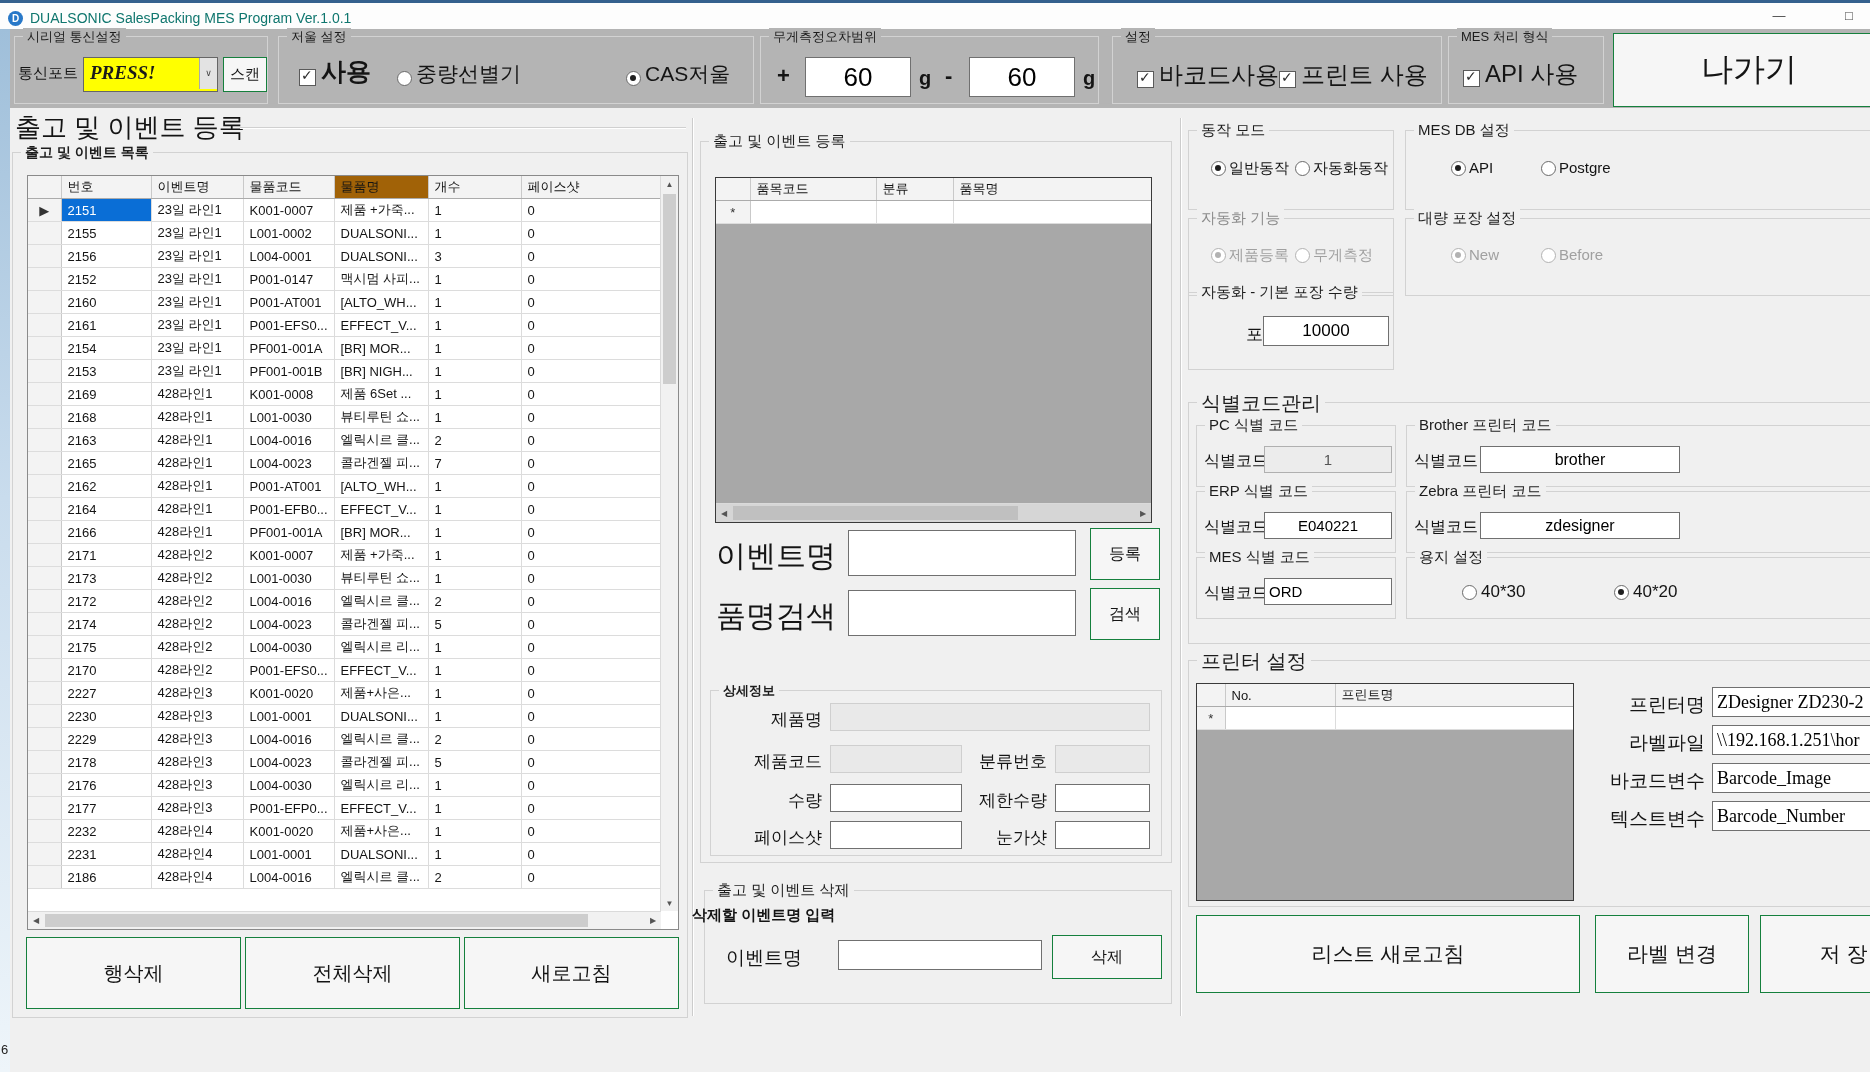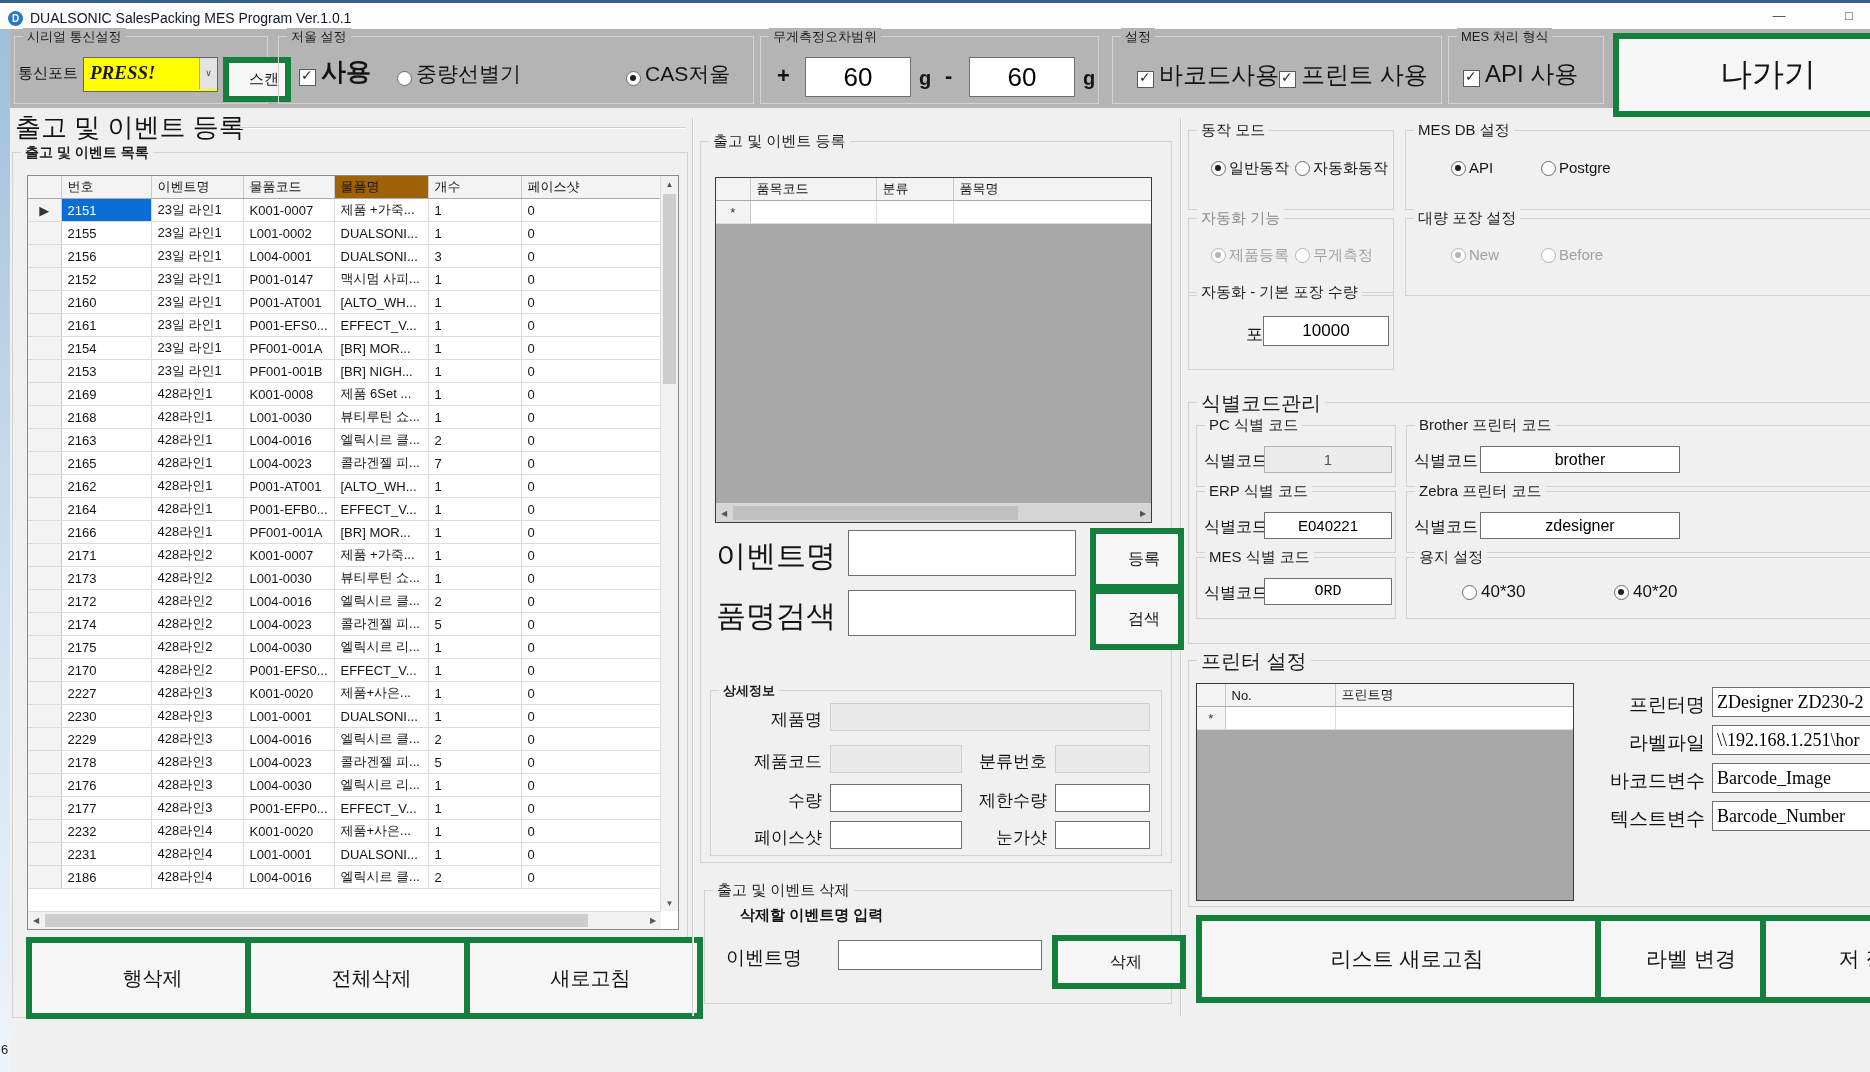--- a/index.html
+++ b/index.html
@@ -4,21 +4,21 @@
 <style>
   html,body{margin:0;padding:0;}
   body{width:1870px;height:1072px;position:relative;overflow:hidden;background:#f0f0f0;
        font-family:"Liberation Sans","DejaVu Sans",sans-serif;color:#141414;}
   .abs{position:absolute;}
   
   .topaccent{left:0;top:0;width:1870px;height:3px;background:#35618e;}
   .titlebar{left:0;top:3px;width:1870px;height:26px;background:#fdfdfd;border-bottom:1px solid #d9d9d9;}
   .appicon{left:8px;top:8px;width:15px;height:15px;border-radius:50%;background:#2878c8;color:#fff;
            font-size:10px;font-weight:bold;text-align:center;line-height:15px;}
-  .wtitle{left:30px;top:7px;font-size:14px;color:#0f172a;}
+  .wtitle{left:30px;top:7px;font-size:14px;color:#0f766e;}
   .wbtn{top:0;width:42px;height:26px;text-align:center;line-height:26px;font-size:13px;color:#444;}
   
   .strip{left:0;top:29px;width:10px;height:1043px;background:linear-gradient(to bottom,#9fbfda 0%,#c9dced 45%,#eef5fa 100%);}
   .stray{left:1px;top:1042px;font-size:13px;color:#222;}
   
   .band{left:10px;top:29px;width:1860px;height:79px;background:#b4b4b4;}
   
   .gb{position:absolute;border:1px solid #d2d2d2;}
   .gb>.lg{position:absolute;top:-9px;left:8px;padding:0 4px;font-size:13px;background:#f0f0f0;white-space:nowrap;color:#1c1c1c;}
   .band .gb>.lg{background:#b4b4b4;}
@@ -27,21 +27,21 @@
   .lg.bold{font-weight:bold;}
   .lg.gray{color:#8b8b8b;}
   
   .chk{position:absolute;width:15px;height:15px;background:#fff;border:1px solid #5a5a5a;}
   .chk.on::after{content:"✓";position:absolute;left:1px;top:-3px;font-size:14px;color:#2b2b2b;}
   .radio{position:absolute;width:13px;height:13px;border:1px solid #6a6a6a;border-radius:50%;background:#fff;}
   .radio.on::after{content:"";position:absolute;left:3px;top:3px;width:6px;height:6px;border-radius:50%;background:#1f1f1f;}
   .radio.dis{border-color:#b2b2b2;}
   .radio.dis.on::after{background:#b2b2b2;}
   .dislbl{color:#a0a0a0;}
-  .btn{position:absolute;background:#f6f6f6;border:6px solid #15803d;display:flex;align-items:center;justify-content:center;padding-left:14px;}
+  .btn{position:absolute;background:#f6f6f6;border:1px solid #15803d;display:flex;align-items:center;justify-content:center;}
   .field{position:absolute;background:#fff;border:1px solid #707070;box-sizing:border-box;
          font-family:"Liberation Sans","DejaVu Sans",sans-serif;}
   .field.flat{background:#e9e9e9;border:1px solid #cfcfcf;color:#555;}
   .field.ro{background:#ececec;border:1px solid #b0b0b0;color:#555;}
   input.field{padding:0 4px;}
   .lbl{position:absolute;white-space:nowrap;}
   .rlbl{position:absolute;white-space:nowrap;text-align:right;}
   
   .grid{position:absolute;background:#fff;border:1px solid #8a8a8a;overflow:hidden;}
   .grid.dark{border-color:#3a3a3a;}
@@ -511,21 +511,21 @@
 <span class="rlbl" style="left:950px;top:789px;width:97px;font-size:17px;">제한수량</span>
 <input class="field" style="left: 1055px; top: 784px; width: 95px; height: 28px;">
 <span class="rlbl" style="left:718px;top:826px;width:104px;font-size:17px;">페이스샷</span>
 <input class="field" style="left: 830px; top: 821px; width: 132px; height: 28px;">
 <span class="rlbl" style="left:950px;top:826px;width:97px;font-size:17px;">눈가샷</span>
 <input class="field" style="left: 1055px; top: 821px; width: 95px; height: 28px;">
 
 <div class="gb" style="left:704px;top:890px;width:466px;height:112px;">
   <span class="lg med">출고 및 이벤트 삭제</span>
 </div>
-<span class="lbl" style="left:740px;top:906px;font-size:15px;font-weight:bold;">삭제할 이벤트명 입력</span>
+<span class="lbl" style="left:692px;top:906px;font-size:15px;font-weight:bold;">삭제할 이벤트명 입력</span>
 <span class="lbl" style="left:726px;top:945px;font-size:19px;">이벤트명</span>
 <input class="field" style="left: 838px; top: 940px; width: 204px; height: 30px; font-size: 15px;">
 <div class="btn" style="left:1052px;top:935px;width:108px;height:42px;font-size:16px;">삭제</div>
 
 <div class="gb" style="left:1188px;top:130px;width:204px;height:78px;">
   <span class="lg med">동작 모드</span>
   <span class="radio on" style="left:22px;top:30px;"></span>
   <span class="lbl" style="left:40px;top:28px;font-size:15px;">일반동작</span>
   <span class="radio" style="left:106px;top:30px;"></span>
   <span class="lbl" style="left:124px;top:28px;font-size:15px;">자동화동작</span>
@@ -584,21 +584,21 @@
 
   <div class="gb" style="left:217px;top:88px;width:463px;height:60px;">
     <span class="lg med">Zebra 프린터 코드</span>
     <span class="lbl" style="left:7px;top:25px;font-size:16px;">식별코드</span>
     <input class="field" style="left: 73px; top: 20px; width: 200px; height: 27px; font-size: 16px; text-align: center;" value="zdesigner">
   </div>
 
   <div class="gb" style="left:7px;top:154px;width:198px;height:60px;">
     <span class="lg med">MES 식별 코드</span>
     <span class="lbl" style="left:7px;top:25px;font-size:16px;">식별코드</span>
-    <input class="field" style="left: 67px; top: 20px; width: 128px; height: 27px; font-size: 15px; text-align: center; font-family: Liberation Mono, monospace;" value="ORD">
+    <input class="field" style="left: 67px; top: 20px; width: 128px; height: 27px; font-size: 15px; " value="ORD">
   </div>
 
   <div class="gb" style="left:217px;top:154px;width:463px;height:60px;">
     <span class="lg med">용지 설정</span>
     <span class="radio" style="left:55px;top:27px;"></span>
     <span class="lbl" style="left:74px;top:24px;font-size:17px;">40*30</span>
     <span class="radio on" style="left:207px;top:27px;"></span>
     <span class="lbl" style="left:226px;top:24px;font-size:17px;">40*20</span>
   </div>
 </div>

